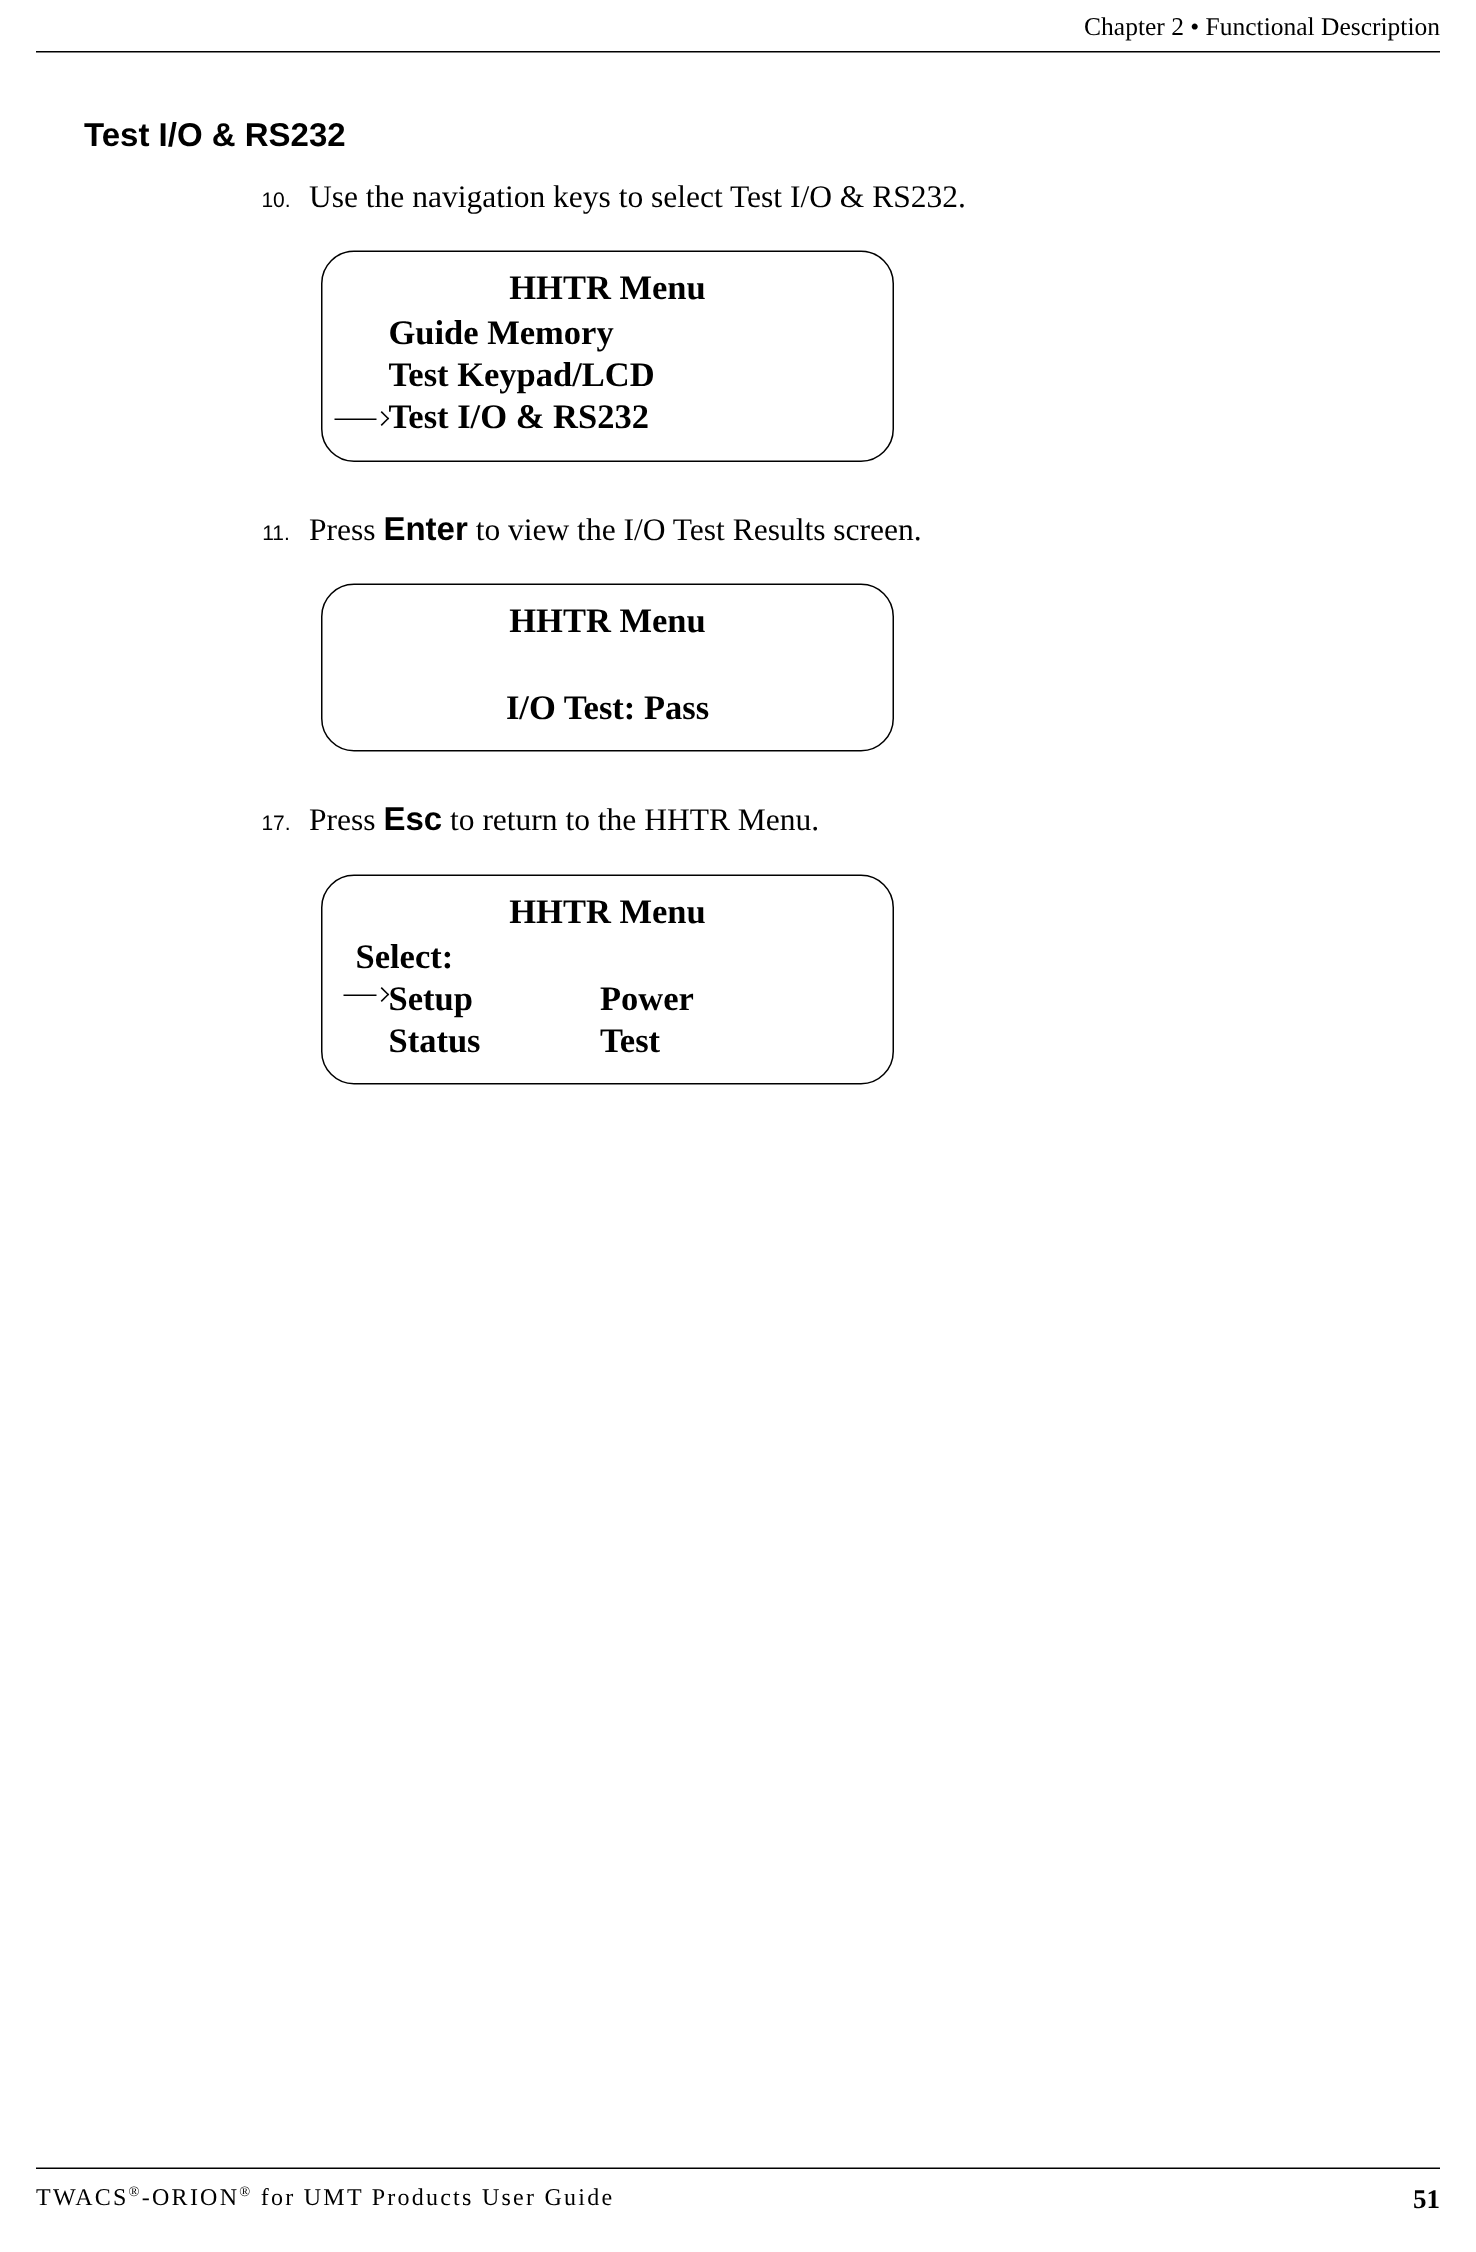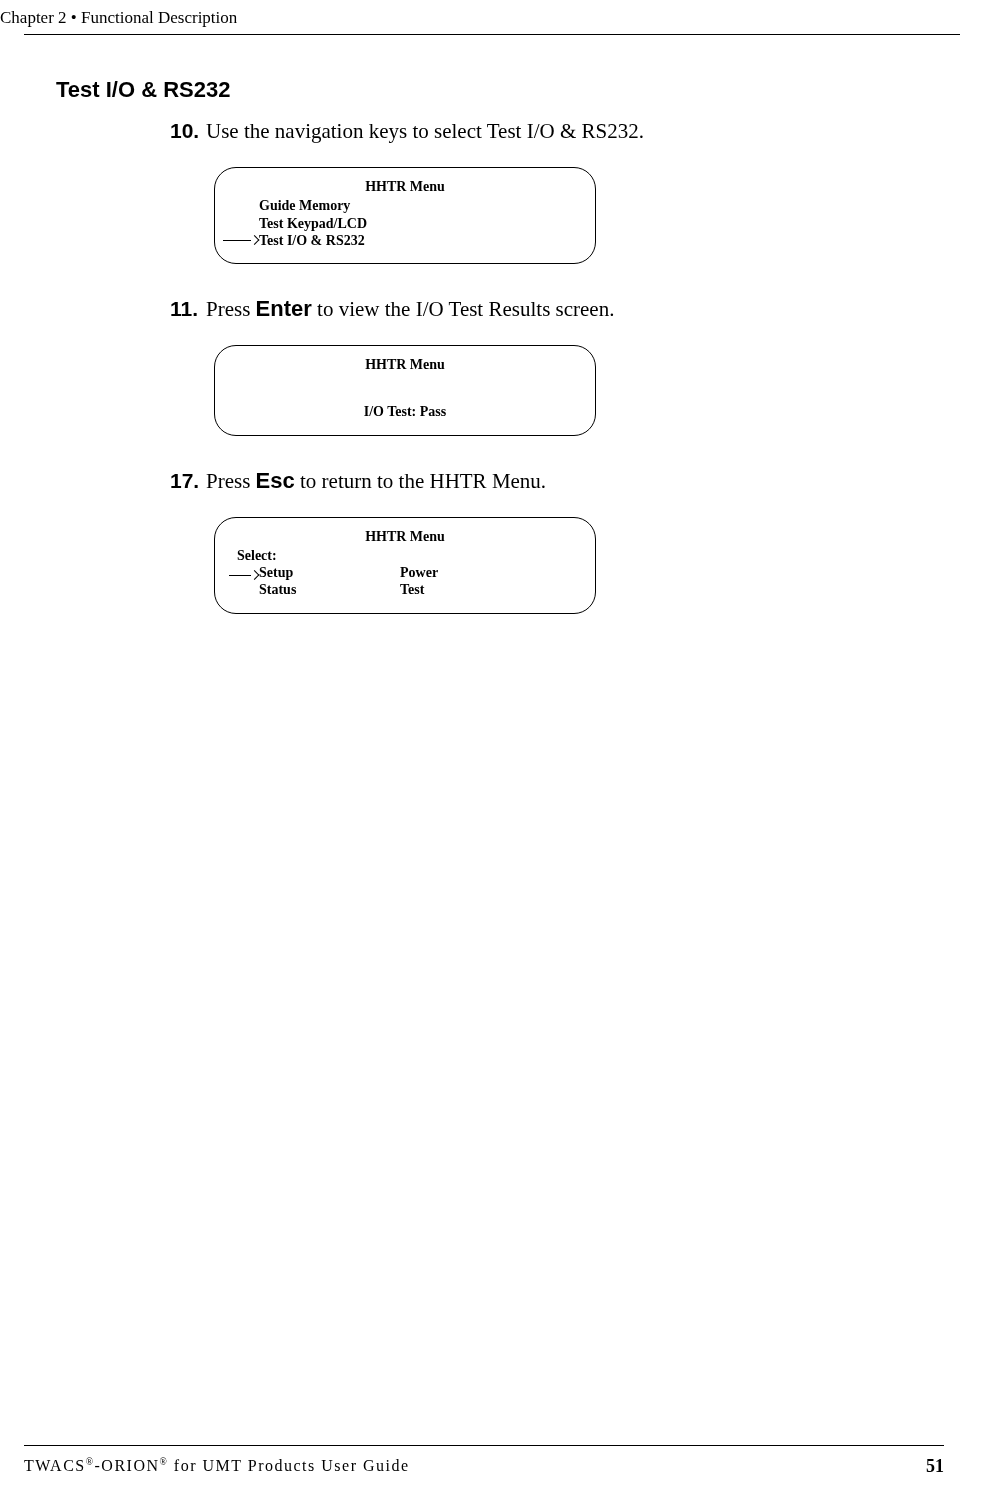--- a/index.html
+++ b/index.html
@@ -6,21 +6,21 @@
     body {
       width: 984px;
       height: 1501px;
       font-family: 'Times New Roman', Times, serif;
       font-size: 20px;
       color: #000;
       position: relative;
       padding: 0;
     }
     .header {
-      text-align: left;
+      text-align: right;
       font-size: 17px;
       padding: 8px 24px 0 0;
       font-family: 'Times New Roman', serif;
     }
     .header-rule {
       border: none;
       border-top: 1.5px solid #000;
       margin: 6px 24px 0 24px;
     }
     .content {
@@ -33,24 +33,24 @@
       margin-bottom: 14px;
     }
     .step {
       display: flex;
       margin-left: 114px;
       margin-bottom: 18px;
       align-items: baseline;
     }
     .step-num {
       font-family: Arial, Helvetica, sans-serif;
-      font-weight: bold;
-      font-size: 21px;
+      font-weight: normal;
+      font-size: 14px;
       width: 36px;
-      text-align: right;
+      text-align: center;
       flex-shrink: 0;
       padding-right: 8px;
     }
     .step-text {
       font-family: 'Times New Roman', serif;
       font-size: 21px;
       line-height: 1.35;
     }
     .step-text .kbd {
       font-family: Verdana, Geneva, sans-serif;
@@ -60,21 +60,21 @@
     .screen {
       margin-left: 158px;
       margin-bottom: 30px;
       margin-top: 22px;
       width: 382px;
       border: 1.8px solid #000;
       border-radius: 22px;
       padding: 10px 16px 14px 16px;
       font-family: 'Comic Sans MS', 'Chalkboard SE', cursive;
       font-weight: bold;
-      font-size: 14px;
+      font-size: 23px;
       line-height: 1.22;
       position: relative;
     }
     .screen-title {
       text-align: center;
       margin-bottom: 2px;
     }
     .screen-line {
       padding-left: 28px;
       position: relative;
@@ -130,21 +130,21 @@
       width: 6px;
       height: 6px;
       border-right: 1.5px solid #000;
       border-bottom: 1.5px solid #000;
     }
     .col2 { }
     .footer {
       position: absolute;
       bottom: 24px;
       left: 0;
-      right: 16px;
+      right: 0;
       padding: 0 24px;
     }
     .footer-rule {
       border: none;
       border-top: 1.5px solid #000;
       margin-bottom: 10px;
     }
     .footer-row {
       display: flex;
       justify-content: space-between;

